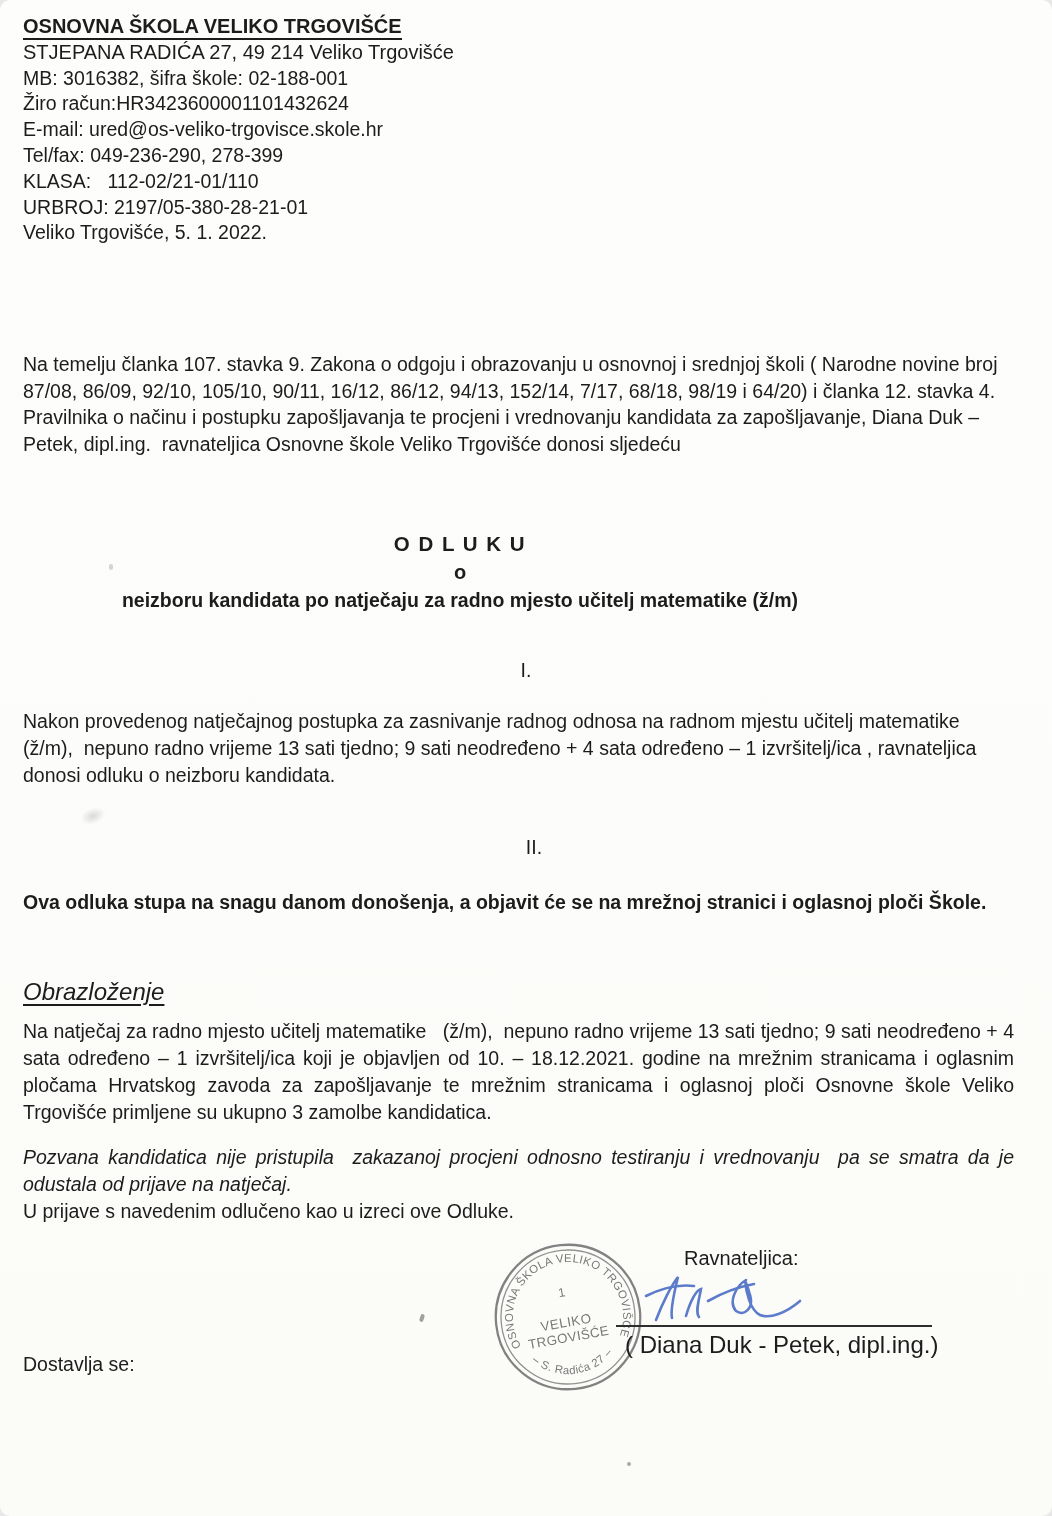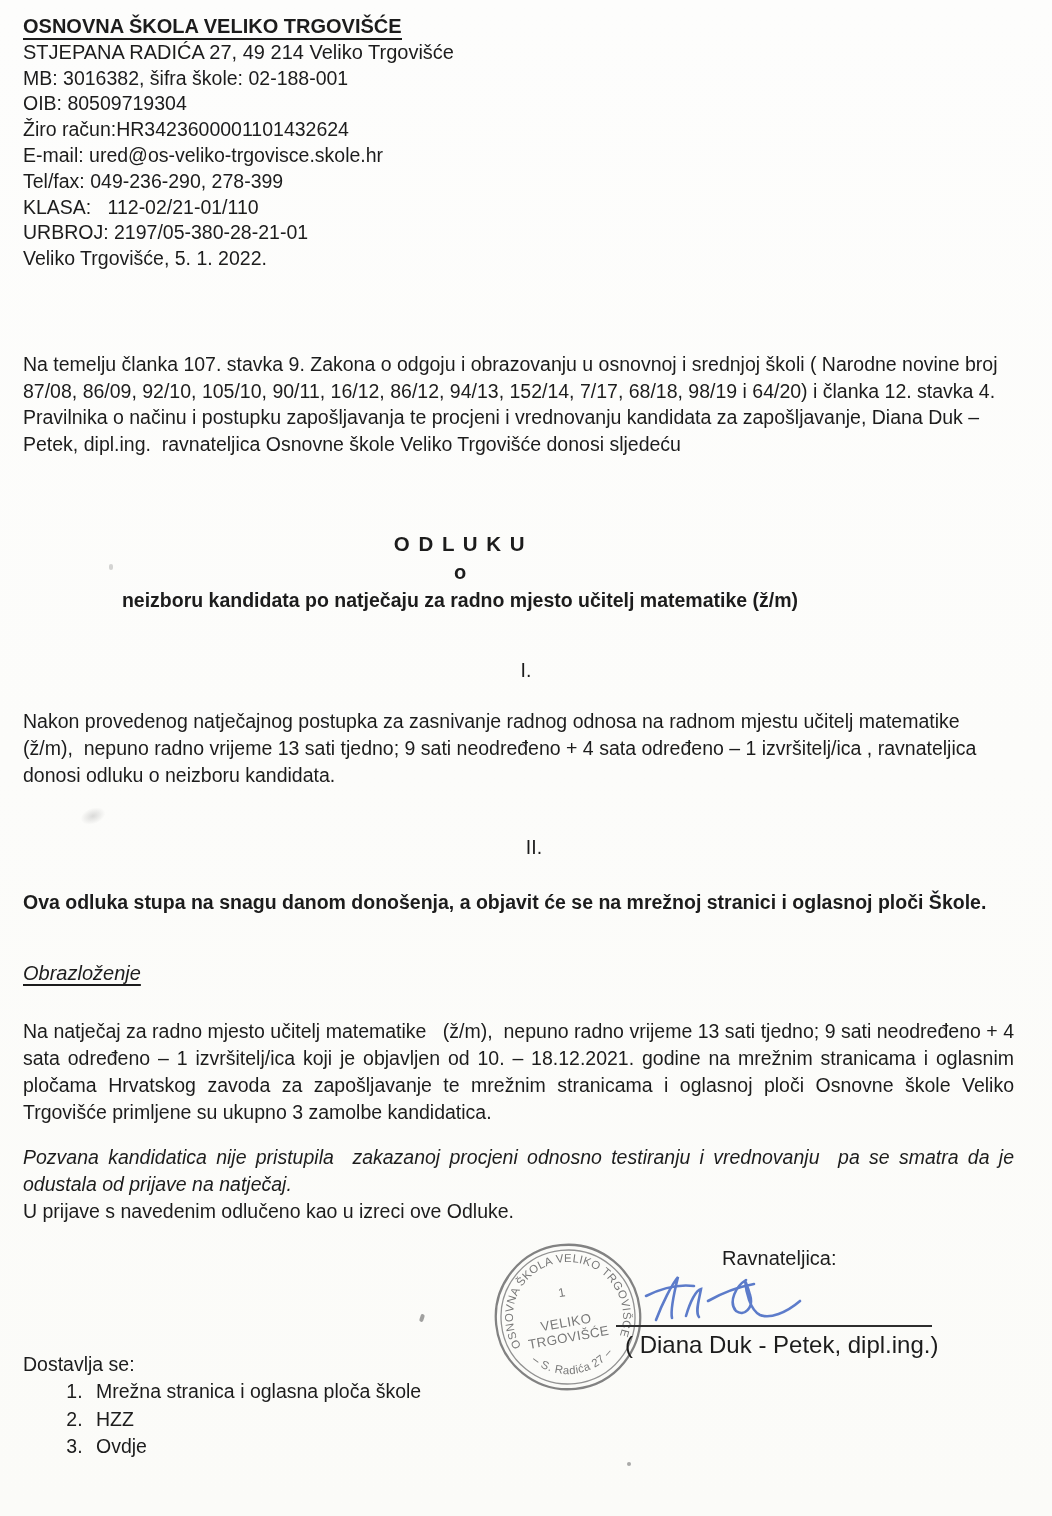--- a/index.html
+++ b/index.html
@@ -7,20 +7,21 @@
   body {
     font-family:"Liberation Sans", sans-serif;
     background:#e8e8e8;
   }
   .page {
     position:relative;
     width:1052px; height:1516px;
     background:linear-gradient(180deg,#fdfdfc 0%,#fbfbf8 100%);
     color:#1c1c1c;
     overflow:hidden;
+    border-radius:10px;
   }
   .abs { position:absolute; }
   .doc {
     font-size:19.5px;
     line-height:26.5px;
     white-space:pre-wrap;
   }
   .just { text-align:justify; }
 
   
@@ -35,23 +36,24 @@
 
   
   .title-block { left:0; top:529px; width:920px; text-align:center; }
   .title-block .t1 { font-weight:bold; font-size:20.5px; letter-spacing:1.5px; line-height:29px; }
   .title-block .t2 { font-weight:bold; font-size:20px; line-height:28px; }
   .title-block .t3 { font-weight:bold; font-size:19.5px; line-height:29px; }
 
   .sec-label { width:1052px; text-align:center; font-size:19.5px; }
 
   .obr-head {
-    font-size:20px; font-style:italic;
+    font-size:24px; font-style:italic;
     text-decoration:underline;
     text-underline-offset:4px;
+    margin-top:16px;
   }
 
   
   .role { font-size:20px; }
   .sig-line { border-top:2px solid #2e2e2e; }
   .signer { font-size:24px; }
 
   
   .dist { left:23px; top:1351px; width:560px; font-size:19.5px; }
   .dist .dist-head { line-height:27px; white-space:pre-wrap; }
@@ -79,21 +81,20 @@
 </style>
 </head>
 <body>
 
 <div class="page">
 
   <div class="abs hdr">
     <div class="school"><span>OSNOVNA ŠKOLA VELIKO TRGOVIŠĆE</span></div>
     <div class="addr">STJEPANA RADIĆA 27, 49 214 Veliko Trgovišće</div>
     <div>MB: 3016382, šifra škole: 02-188-001</div>
-    <div>OIB: 80509719304</div>
     <div>Žiro račun:HR3423600001101432624</div>
     <div>E-mail: ured@os-veliko-trgovisce.skole.hr</div>
     <div>Tel/fax: 049-236-290, 278-399</div>
     <div>KLASA:   112-02/21-01/110</div>
     <div>URBROJ: 2197/05-380-28-21-01</div>
     <div>Veliko Trgovišće, 5. 1. 2022.</div>
   </div>
 
   <div class="abs doc" style="left:23px; top:351px; width:991px;">Na temelju članka 107. stavka 9. Zakona o odgoju i obrazovanju u osnovnoj i srednjoj školi ( Narodne novine broj 87/08, 86/09, 92/10, 105/10, 90/11, 16/12, 86/12, 94/13, 152/14, 7/17, 68/18, 98/19 i 64/20) i članka 12. stavka 4.  Pravilnika o načinu i postupku zapošljavanja te procjeni i vrednovanju kandidata za zapošljavanje, Diana Duk – Petek, dipl.ing.  ravnateljica Osnovne škole Veliko Trgovišće donosi sljedeću</div>
 
@@ -109,21 +110,21 @@
   <div class="abs sec-label" style="top:836px;padding-left:16px;">II.</div>
   <div class="abs doc" style="left:23px; top:889px; width:991px;font-weight:bold;">Ova odluka stupa na snagu danom donošenja, a objavit će se na mrežnoj stranici i oglasnoj ploči Škole.</div>
 
   <div class="abs obr-head" style="left:23px; top:962px;">Obrazloženje</div>
   <div class="abs doc just" style="left:23px; top:1018px; width:991px; line-height:27px;">Na natječaj za radno mjesto učitelj matematike   (ž/m),  nepuno radno vrijeme 13 sati tjedno; 9 sati neodređeno + 4 sata određeno – 1 izvršitelj/ica koji je objavljen od 10. – 18.12.2021. godine na mrežnim stranicama i oglasnim pločama Hrvatskog zavoda za zapošljavanje te mrežnim stranicama i oglasnoj ploči Osnovne škole Veliko Trgovišće primljene su ukupno 3 zamolbe kandidatica.</div>
   <div class="abs" style="left:23px; top:1144px; width:991px;">
     <div class="doc just" style="line-height:27px;font-style:italic;">Pozvana kandidatica nije pristupila  zakazanoj procjeni odnosno testiranju i vrednovanju  pa se smatra da je odustala od prijave na natječaj.</div>
     <div class="doc" style="line-height:27px;">U prijave s navedenim odlučeno kao u izreci ove Odluke.</div>
   </div>
 
-  <div class="abs role" style="left:684px; top:1247px;margin-left:38px;">Ravnateljica:</div>
+  <div class="abs role" style="left:684px; top:1247px;">Ravnateljica:</div>
 
   <div class="abs stamp-wrap">
     <svg width="158" height="152" viewBox="0 0 160 160" xmlns="http://www.w3.org/2000/svg">
       <defs>
         <path id="arcTop" d="M 27.4 104.5 A 58 58 0 1 1 132.6 104.5" fill="none"></path>
         <path id="arcBottom" d="M 34 118.6 A 60 60 0 0 0 126 118.6" fill="none"></path>
       </defs>
       <circle cx="80" cy="80" r="76" fill="none" stroke="#787878" stroke-width="2.4"></circle>
       <circle cx="80" cy="80" r="70.5" fill="none" stroke="#8a8a8a" stroke-width="1.4"></circle>
       <text font-size="12" font-family="Liberation Sans, sans-serif" letter-spacing="0.4">
@@ -151,25 +152,20 @@
       </g>
     </svg>
   </div>
 
   <div class="abs sig-line" style="left:616px; top:1325px; width:316px;"></div>
 
   <div class="abs signer" style="left:625px; top:1331px;">( Diana Duk - Petek, dipl.ing.)</div>
 
   <div class="abs dist">
     <div class="dist-head">Dostavlja se:</div>
-    <ol>
-      <li>Mrežna stranica i oglasna ploča škole</li>
-      <li>HZZ</li>
-      <li>Ovdje</li>
-    </ol>
   </div>
 
   <div class="abs artifact smudge1"></div>
   <div class="abs artifact speck1"></div>
   <div class="abs artifact speck2"></div>
   <div class="abs artifact speck3"></div>
 
 </div>
 
 </body></html>

